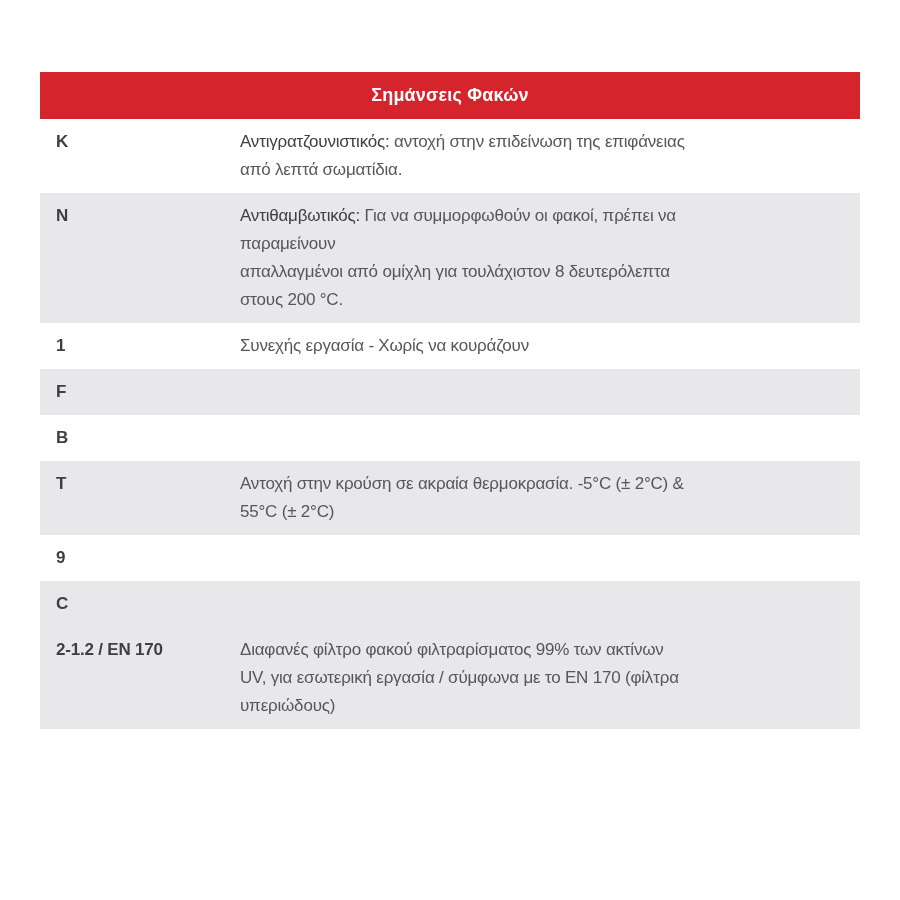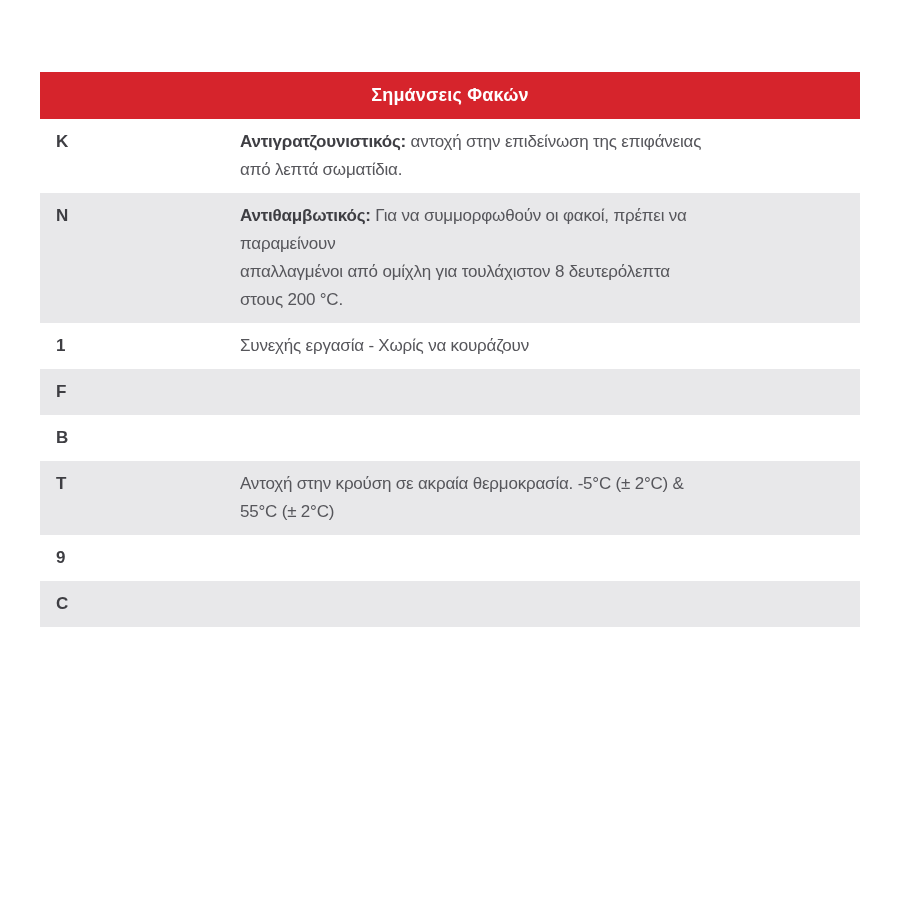--- a/index.html
+++ b/index.html
@@ -51,21 +51,21 @@
   .desc{
     flex:1;
     padding-right:28px;
     font-size:17px;
     line-height:28px;
     color:var(--body-text);
     white-space:pre-line;
     letter-spacing:-0.2px;
   }
   .lead{
-    font-weight:bold;
+    font-weight:normal;
     color:var(--code-text);
   }
 </style>
 </head>
 <body>
 
 <div class="table">
   <div class="table-header">Σημάνσεις Φακών</div>
   <div id="rows">
   <div class="row white">
@@ -102,15 +102,21 @@
   </div>
 
   <div class="row white">
     <div class="code">9</div>
   </div>
 
   <div class="row gray">
     <div class="code">C</div>
   </div>
 
+  <div class="row gray">
+    <div class="code">2-1.2 / EN 170</div>
+    <div class="desc"><span class="lead"></span><span class="body-text">Διαφανές φίλτρο φακού φιλτραρίσματος 99% των ακτίνων
+UV, για εσωτερική εργασία / σύμφωνα με το EN 170 (φίλτρα
+υπεριώδους)</span></div>
+  </div>
 
 </div>
 </div>
 
 </body></html>

